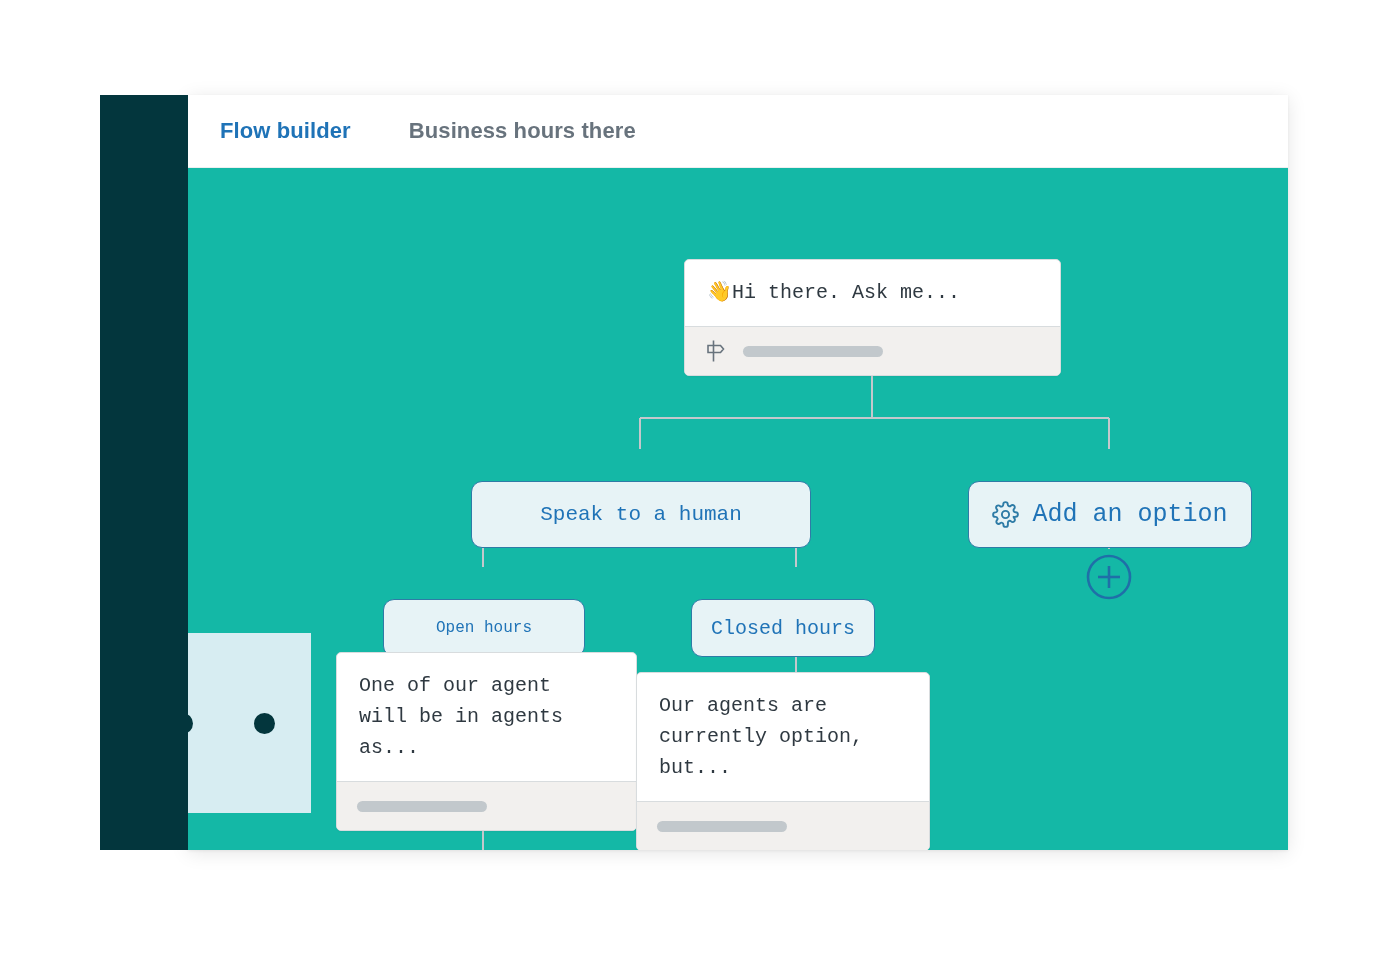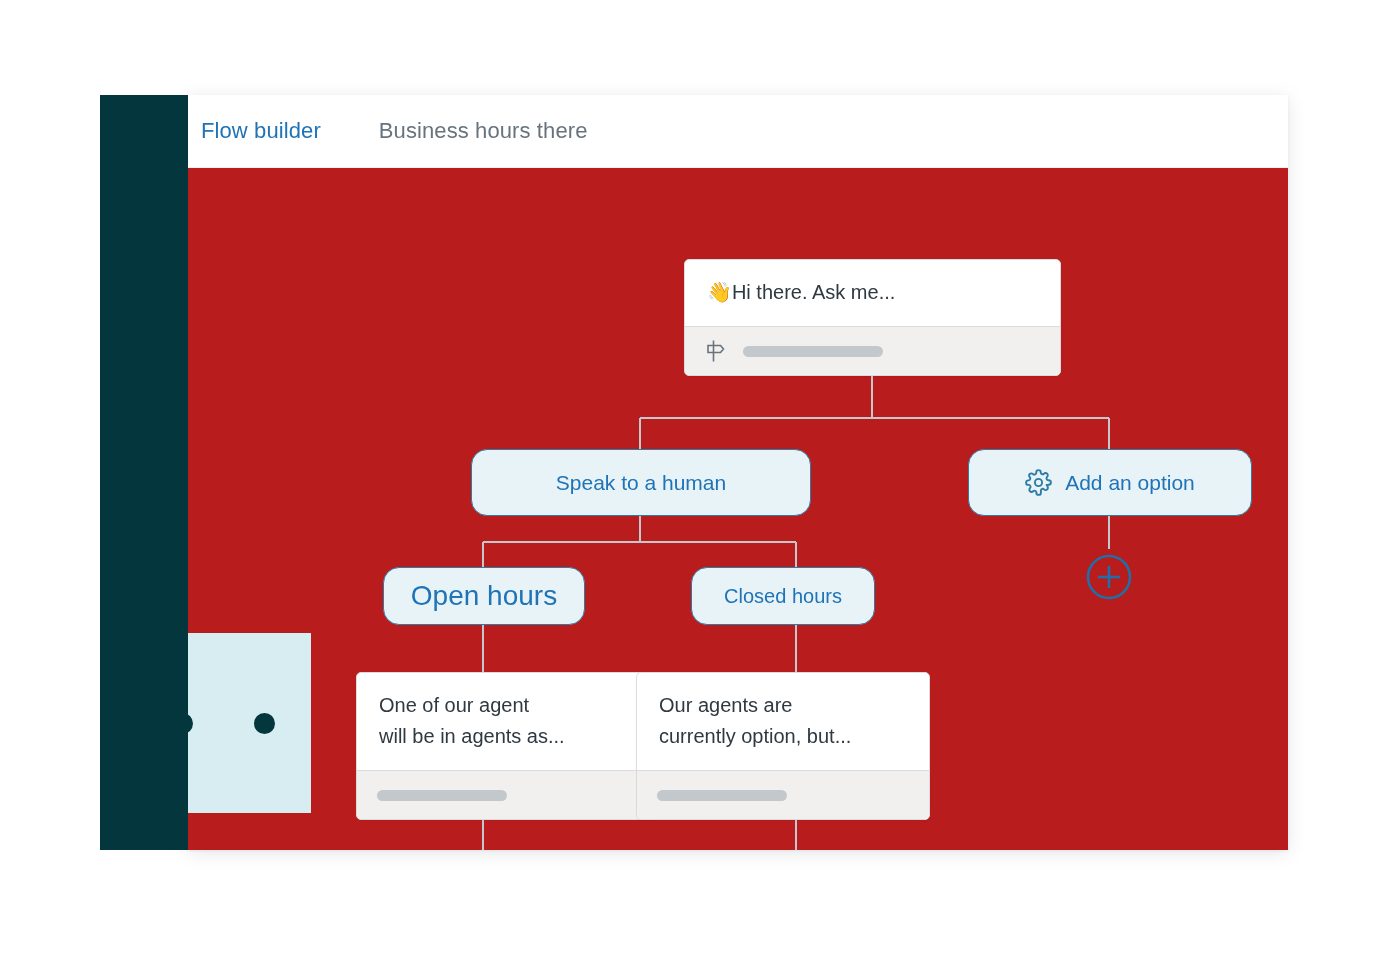--- a/index.html
+++ b/index.html
@@ -45,37 +45,39 @@
     z-index:1;
     overflow:hidden;
   }
 
   
   #app-header{
     height:73px;
     background:#ffffff;
     display:flex;
     align-items:center;
-    padding-left:13px;
+    padding-left:32px;
     box-sizing:border-box;
     border-bottom:1px solid #EDEFF0;
+    font-weight:bold;
   }
   .tab{
     font-size:22px;
     letter-spacing:.1px;
     cursor:pointer;
   }
   #tab-flow-builder{ color:#1F73B7; margin-right:58px; }
   #tab-business-hours{ color:#68737D; }
 
   
   #flow-canvas{
     position:relative;
     width:100%; height:682px;
-    background:#b91c1c;
+    background:#14b8a6;
+    font-family:Liberation Mono, monospace;
   }
   #connector-layer{
     position:absolute; left:0; top:0;
     width:1100px; height:682px;
     pointer-events:none;
   }
 
   
   .node{ position:absolute; z-index:2; box-sizing:border-box; }
 
@@ -105,25 +107,26 @@
     height:11px;
     border-radius:6px;
     background:#C2C8CC;
   }
   .signpost-icon{ margin-right:16px; display:flex; }
 
   
   .chip{
     background:#E7F3F6;
     border:1.6px solid #2E7BA6;
-    border-radius:16px;
+    border-radius:11px;
     color:#1F73B7;
     display:flex;
     align-items:center;
     justify-content:center;
+    margin-top:32px;
   }
   .chip-label{ white-space:nowrap; }
 
   
   #add-node-button{
     position:absolute;
     z-index:2;
     cursor:pointer;
   }
 </style>
@@ -181,48 +184,48 @@
           </svg>
         </span>
         <span class="bar-placeholder" style="width:140px;"></span>
       </div>
     </div>
 
     <div class="node chip" id="chip-speak-to-a-human" style="left:283px; top:281px; width:340px; height:67px; font-size:21px;">
       <span class="chip-label">Speak to a human</span>
     </div>
 
-    <div class="node chip" id="chip-add-an-option" style="left:780px; top:281px; width:284px; height:67px; font-size:21px;">
+    <div class="node chip" id="chip-add-an-option" style="left:780px; top:281px; width:284px; height:67px; font-size:25px;">
       <span style="display:flex;margin-right:13px;">
         <svg width="27" height="27" viewBox="0 0 24 24" fill="none" stroke="#2E7BA6" stroke-width="1.7">
           <circle cx="12" cy="12" r="3.2"></circle>
           <path d="M19.4 13.5a1.6 1.6 0 0 0 .33 1.77l.06.06a2 2 0 1 1-2.83 2.83l-.06-.06a1.6 1.6 0 0 0-1.77-.33 1.6 1.6 0 0 0-1 1.47V21a2 2 0 0 1-4 0v-.09A1.6 1.6 0 0 0 9.1 19.4a1.6 1.6 0 0 0-1.77.33l-.06.06a2 2 0 1 1-2.83-2.83l.06-.06a1.6 1.6 0 0 0 .33-1.77 1.6 1.6 0 0 0-1.47-1H3a2 2 0 0 1 0-4h.09A1.6 1.6 0 0 0 4.6 9.1a1.6 1.6 0 0 0-.33-1.77l-.06-.06a2 2 0 1 1 2.83-2.83l.06.06a1.6 1.6 0 0 0 1.77.33H9a1.6 1.6 0 0 0 1-1.47V3a2 2 0 0 1 4 0v.09a1.6 1.6 0 0 0 1 1.47 1.6 1.6 0 0 0 1.77-.33l.06-.06a2 2 0 1 1 2.83 2.83l-.06.06a1.6 1.6 0 0 0-.33 1.77V9a1.6 1.6 0 0 0 1.47 1H21a2 2 0 0 1 0 4h-.09a1.6 1.6 0 0 0-1.47 1z"></path>
         </svg>
       </span>
       <span class="chip-label">Add an option</span>
     </div>
 
     <div id="add-node-button" style="left:893px; top:381px;">
       <span style="display:block;">
         <svg width="56" height="56" viewBox="0 0 56 56" fill="none" stroke="#1F6FA8" stroke-width="2.6">
           <circle cx="28" cy="28" r="21"></circle>
           <line x1="28" y1="17" x2="28" y2="39"></line>
           <line x1="17" y1="28" x2="39" y2="28"></line>
         </svg>
       </span>
     </div>
 
-    <div class="node chip" id="chip-open-hours" style="left:195px; top:399px; width:202px; height:58px; font-size:28px;">
+    <div class="node chip" id="chip-open-hours" style="left:195px; top:399px; width:202px; height:58px; font-size:16px;">
       <span class="chip-label">Open hours</span>
     </div>
     <div class="node chip" id="chip-closed-hours" style="left:503px; top:399px; width:184px; height:58px; font-size:20px;">
       <span class="chip-label">Closed hours</span>
     </div>
 
-    <div class="node msg-card" id="reply-card-open" style="left:148px; top:504px; width:301px;margin-left:20px;">
+    <div class="node msg-card" id="reply-card-open" style="left:148px; top:484px; width:301px;">
       <div class="msg-body">
         <div>One of our agent</div>
         <div>will be in agents as...</div>
       </div>
       <div class="msg-foot">
         <span class="bar-placeholder" style="width:130px;"></span>
       </div>
     </div>
 
     <div class="node msg-card" id="reply-card-closed" style="left:448px; top:504px; width:294px;">

